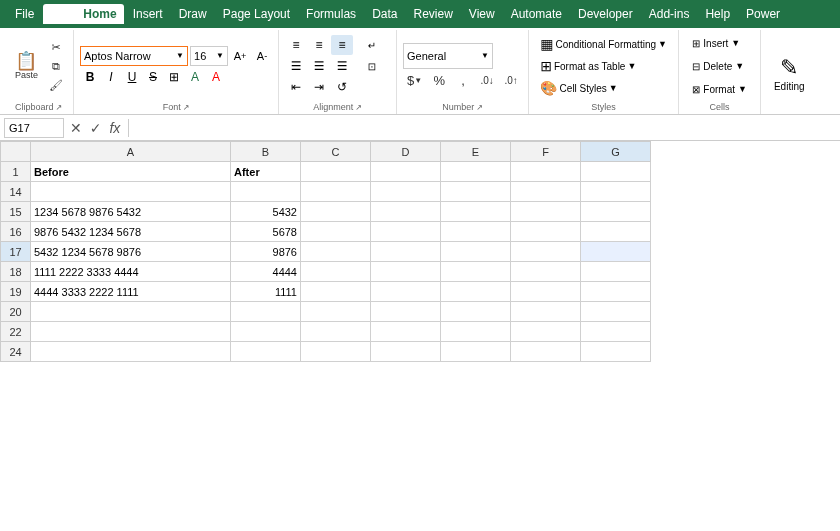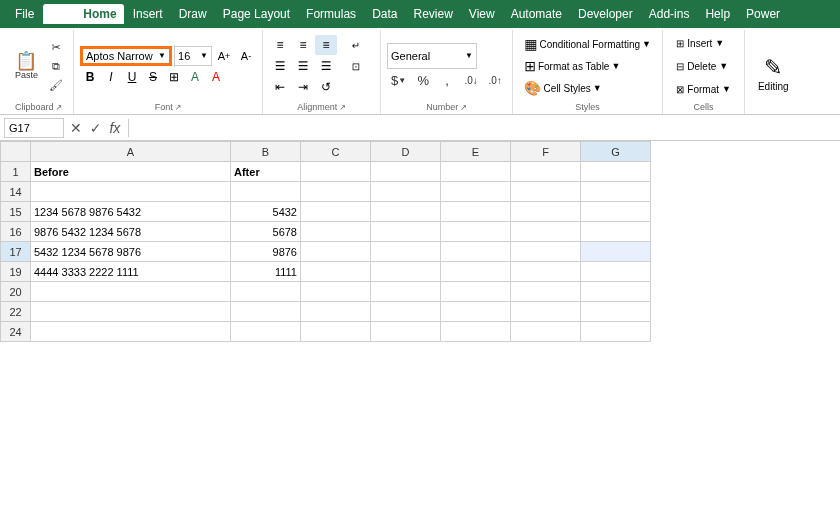--- a/index.html
+++ b/index.html
@@ -54,21 +54,21 @@
       padding: 1px 3px; cursor: pointer; border-radius: 2px;
       font-size: 11px; color: #333; border: 1px solid transparent;
       min-width: 22px; min-height: 18px;
     }
 
     
     .font-controls { display: flex; flex-direction: column; gap: 1px; }
     .font-row1 { display: flex; gap: 2px; align-items: center; }
     .font-row2 { display: flex; gap: 1px; align-items: center; }
     .font-name-dd {
-      width: 92px; height: 20px; border: 3px solid #f97316;
+      width: 108px; height: 20px; border: 1px solid #f97316;
       padding: 1px 3px; font-size: 11px; cursor: pointer;
       display: flex; align-items: center; justify-content: space-between;
       background: #fff;
     }
     .font-size-dd {
       width: 38px; height: 20px; border: 1px solid #ccc;
       padding: 1px 3px; font-size: 11px; cursor: pointer;
       display: flex; align-items: center; justify-content: space-between;
       background: #fff;
     }
@@ -430,20 +430,30 @@
         <td class="row-header" style="background:#d9e8f5;">17</td>
         <td class="cell">5432 1234 5678 9876</td>
         <td class="cell cell-right">9876</td>
         <td class="cell"></td>
         <td class="cell"></td>
         <td class="cell"></td>
         <td class="cell"></td>
         <td class="cell cell-selected"></td>
       </tr>
       <tr>
+        <td class="row-header">18</td>
+        <td class="cell">1111 2222 3333 4444</td>
+        <td class="cell cell-right">4444</td>
+        <td class="cell"></td>
+        <td class="cell"></td>
+        <td class="cell"></td>
+        <td class="cell"></td>
+        <td class="cell"></td>
+      </tr>
+      <tr>
         <td class="row-header">19</td>
         <td class="cell">4444 3333 2222 1111</td>
         <td class="cell cell-right">1111</td>
         <td class="cell"></td>
         <td class="cell"></td>
         <td class="cell"></td>
         <td class="cell"></td>
         <td class="cell"></td>
       </tr>
       <tr>

